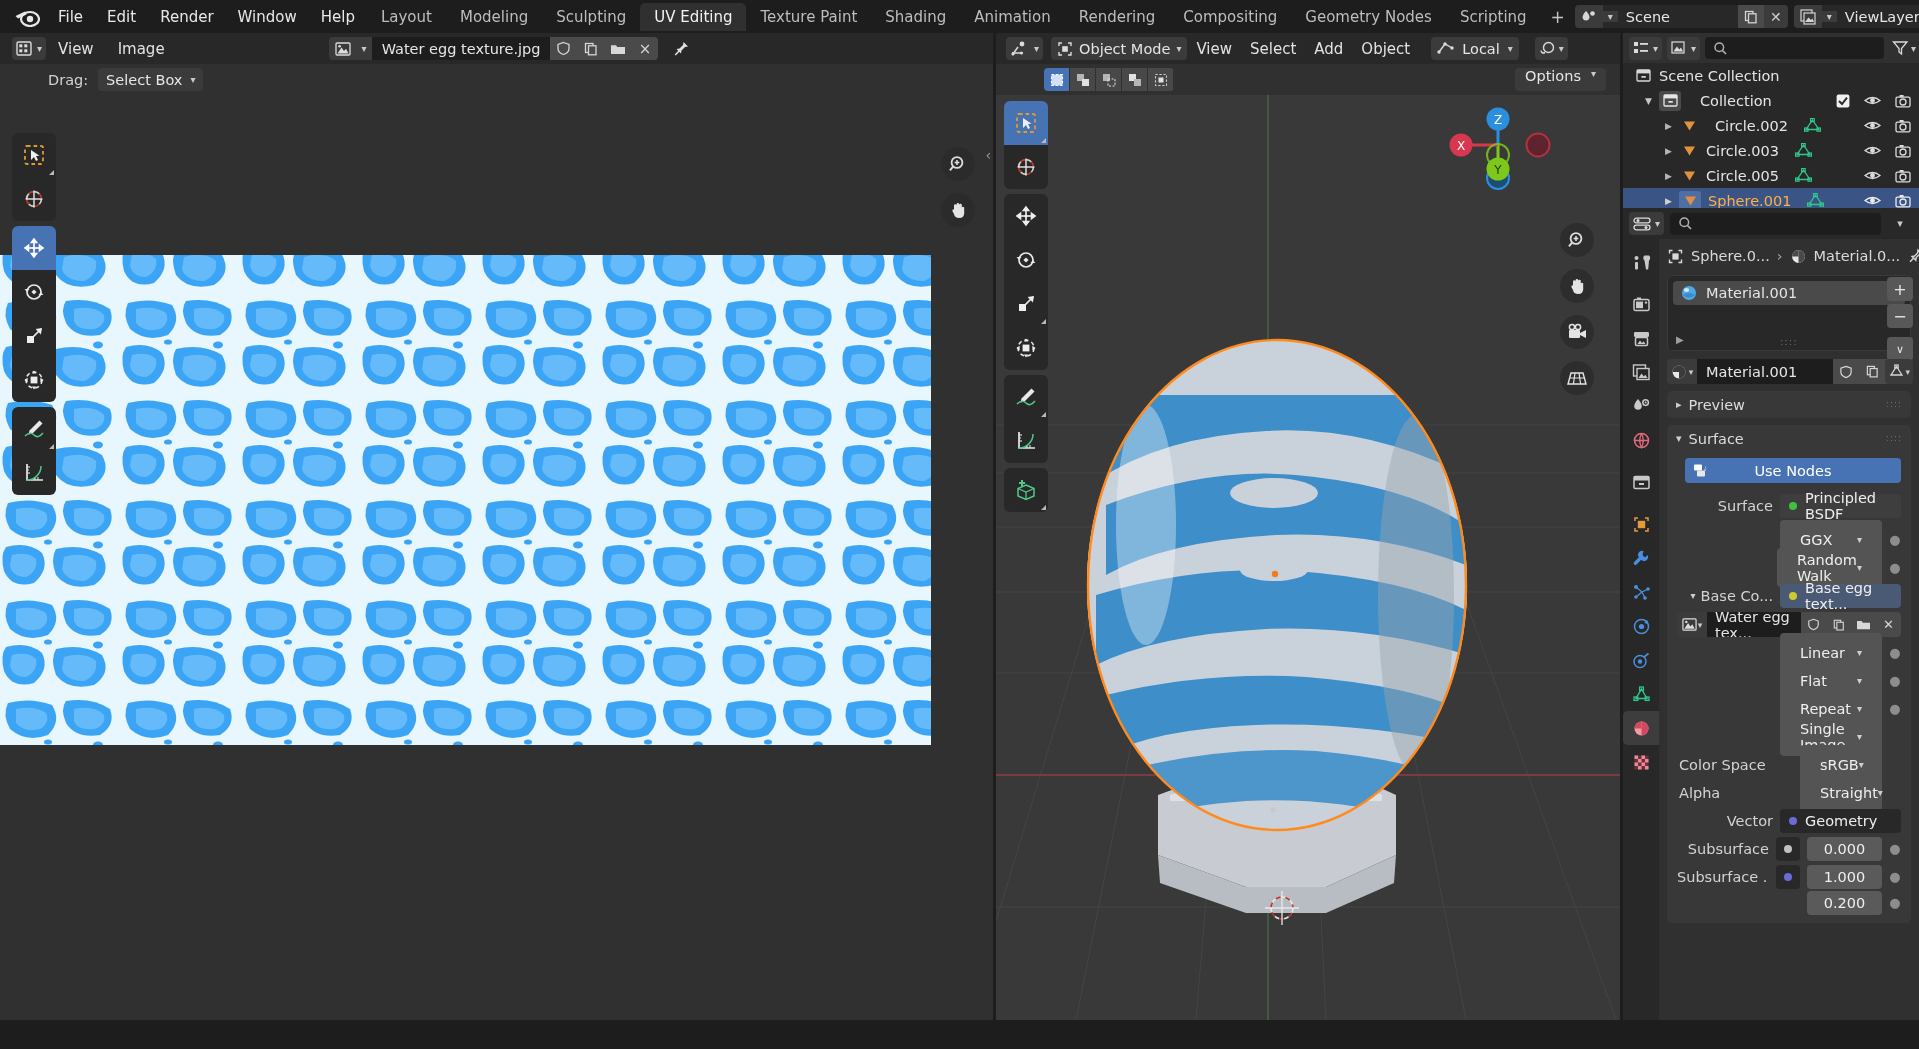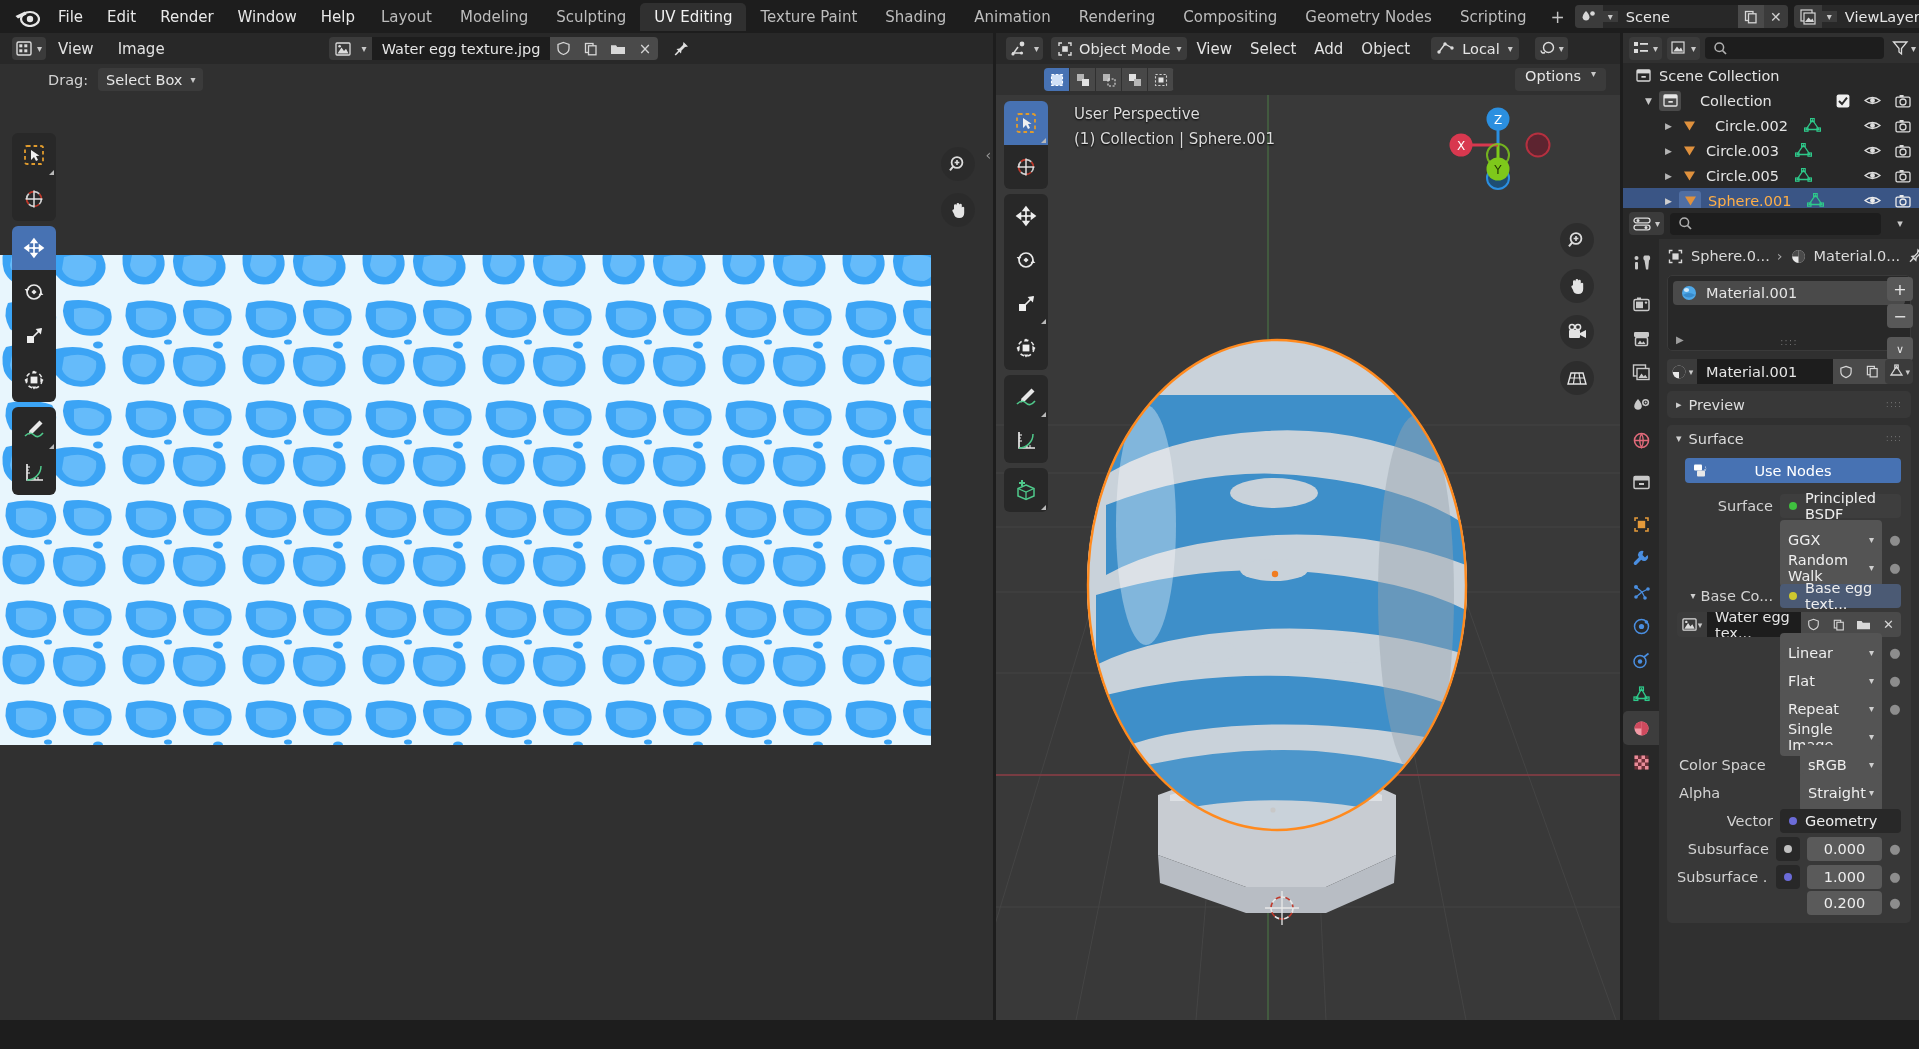--- a/index.html
+++ b/index.html
@@ -122,21 +122,21 @@
   .panel { margin:7px 8px 0 8px; background:#383838; border-radius:5px; }
   .panel-hd { height:27px; display:flex; align-items:center; gap:7px; padding:0 9px; font-size:14.5px; color:#dcdcdc; position:relative;}
   .grip { position:absolute; right:9px; color:#6f6f6f; font-size:9px; letter-spacing:1px; line-height:5px;}
   .usenodes { margin:6px 10px 10px 18px; height:25px; background:#4772b3; border-radius:4px; display:flex; align-items:center; justify-content:center; position:relative; font-size:14.5px; color:#fff;}
   .usenodes .li { position:absolute; left:8px; }
   .prow { display:flex; align-items:center; height:25px; margin:3px 10px 0 10px; gap:7px; }
   .plabel { font-size:14.5px; color:#d3d3d3; text-align:right; white-space:nowrap; overflow:hidden;}
   .pval { flex:1; height:24px; background:#5a5a5a; border-radius:4px; display:flex; align-items:center; gap:8px; padding:0 9px; font-size:14.5px; color:#eee;}
   .pval.dark { background:#282828; }
   .pval.node { background:#4b5a74; }
-  .pdd { flex:1; height:39px; background:#545454; border-radius:4px; display:flex; align-items:center; justify-content:space-between; padding:0 8px; font-size:14.5px; color:#eee;}
+  .pdd { flex:1; height:39px; background:#545454; border-radius:4px; display:flex; align-items:center; justify-content:space-between; padding:0 20px; font-size:14.5px; color:#eee;}
   .dot { width:8px; height:8px; border-radius:50%; flex:none;}
   .deco { width:12px; display:flex; align-items:center; justify-content:center; color:#8d8d8d; font-size:13px; flex:none;}
   .texid { display:flex; align-items:center; height:25px; margin:4px 10px 0 10px; border-radius:4px; overflow:hidden;}
   .texid .sel { width:30px; background:#3b3b3b; height:25px; display:flex; align-items:center; justify-content:center; gap:1px;}
   .texid .nm { flex:1; background:#1d1d1d; height:25px; display:flex; align-items:center; padding-left:8px; font-size:14.5px;}
   .texid .ib { width:25px; height:25px; background:#4a4a4a; display:flex; align-items:center; justify-content:center;}
   .numfield { flex:1; height:24px; background:#5a5a5a; border-radius:4px; display:flex; align-items:center; justify-content:center; font-size:14.5px; color:#eee;}
   .sockbtn { width:24px; height:24px; background:#282828; border-radius:4px; display:flex; align-items:center; justify-content:center; flex:none;}
 
   
@@ -542,24 +542,20 @@
         <circle cx="277" cy="715" r="2.6" fill="#c8c8c8"></circle>
 
         <g>
           <circle cx="286" cy="813" r="11" fill="none" stroke="#e8e8e8" stroke-width="1.6" stroke-dasharray="5 5"></circle>
           <circle cx="286" cy="813" r="11" fill="none" stroke="#c0392b" stroke-width="1.6" stroke-dasharray="5 5" stroke-dashoffset="5"></circle>
           <line x1="286" y1="796" x2="286" y2="830" stroke="#e8e8e8" stroke-width="1.3"></line>
           <line x1="269" y1="813" x2="303" y2="813" stroke="#e8e8e8" stroke-width="1.3"></line>
         </g>
       </svg>
 
-      <div class="vp-text">
-        <div>User Perspective</div>
-        <div>(1) Collection | Sphere.001</div>
-      </div>
 
       <div class="toolcol" style="left:8px; top:6px;">
         <div class="toolbtn first active">
           <svg width="24" height="24" viewBox="0 0 24 24">
               <rect x="3" y="3" width="18" height="18" rx="2" fill="none" stroke="#e09b2d" stroke-width="1.8" stroke-dasharray="3.6 3"></rect>
               <path d="M9 7 L9 17 L12 14 L14 18 L16 17 L14 13 L17.5 12.8Z" fill="#f0f0f0"></path>
             </svg>
           <div class="corner-tri"></div>
         </div>
         <div class="toolbtn last">

